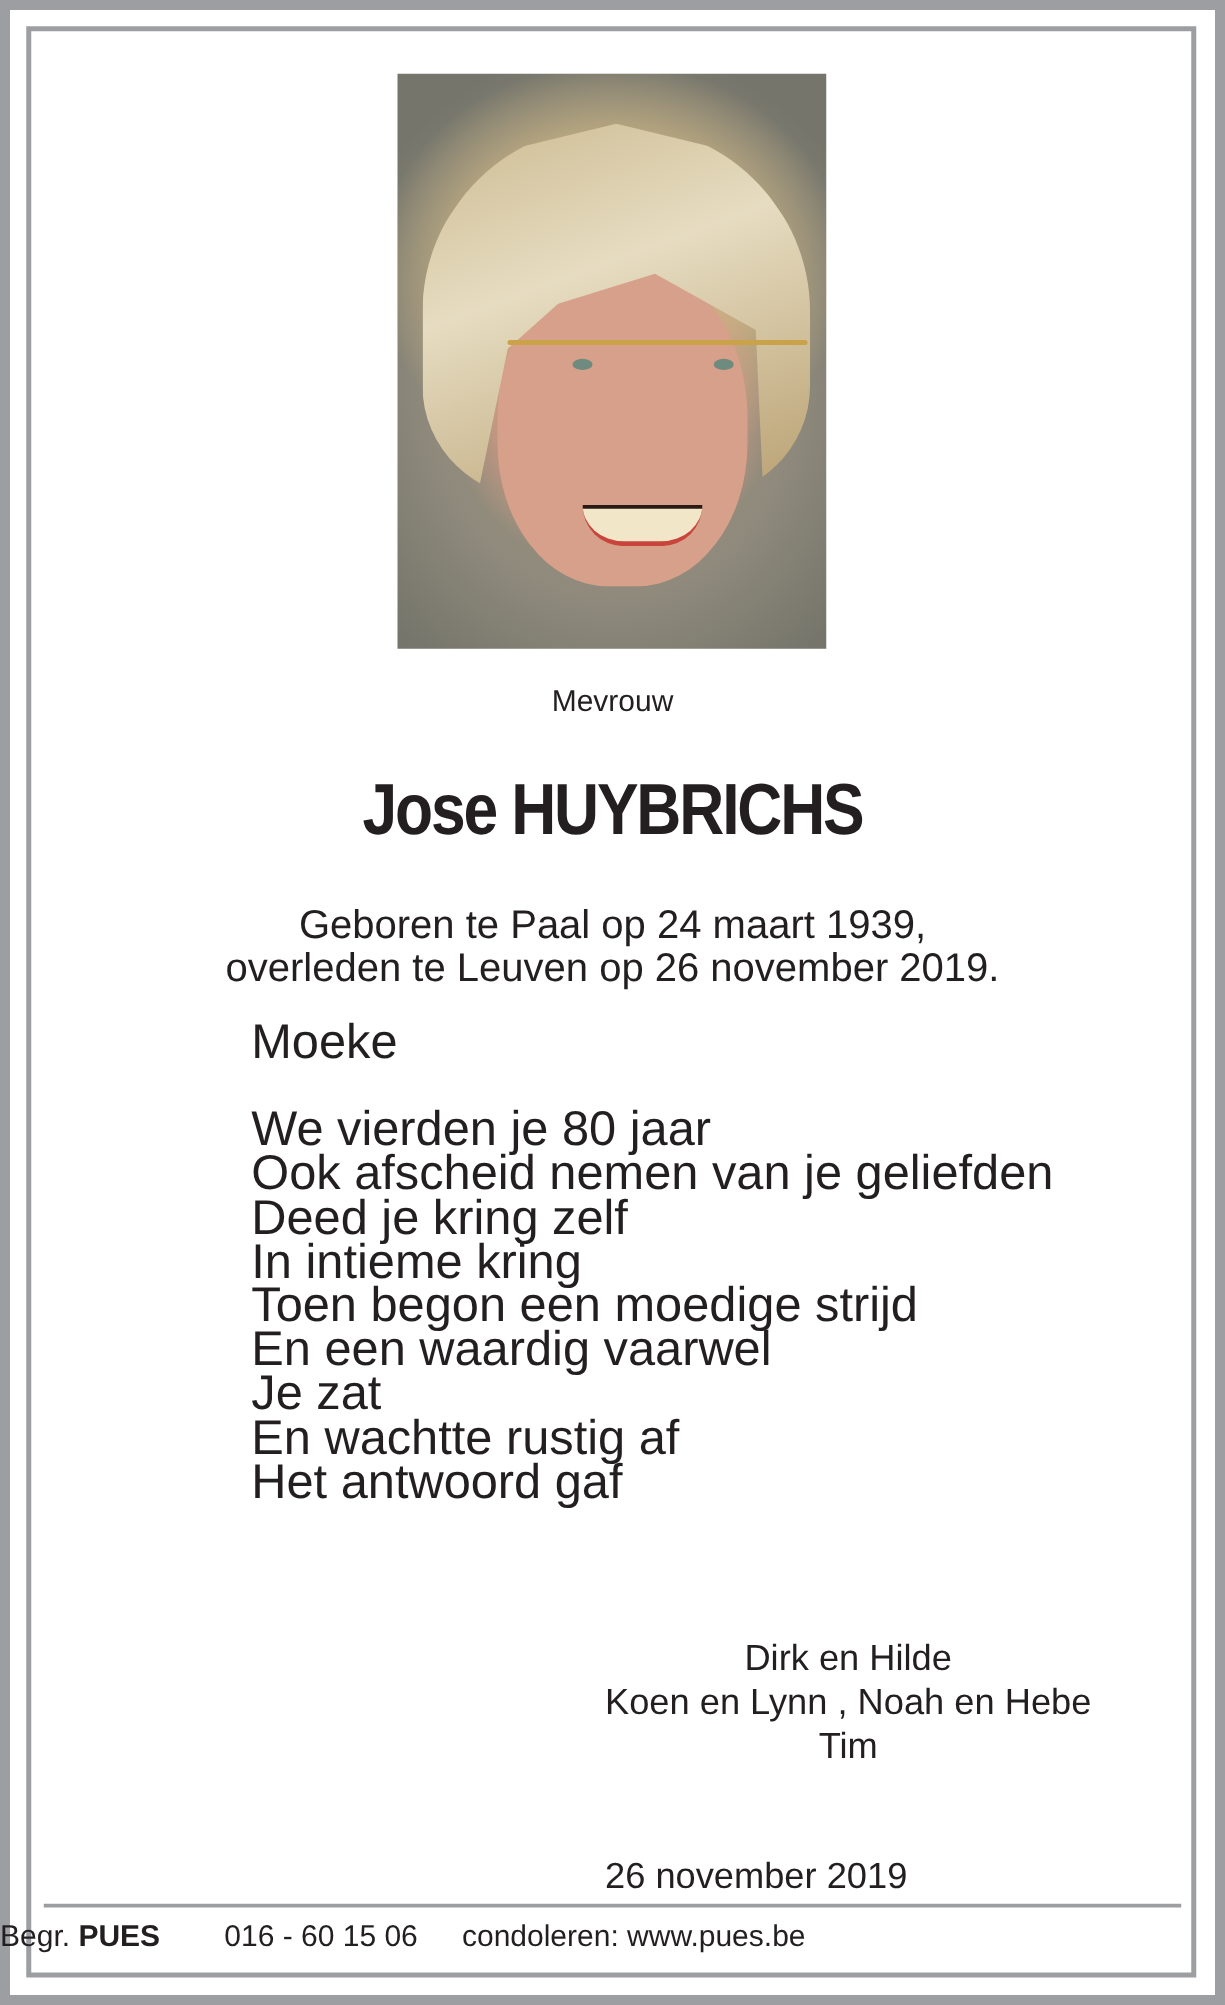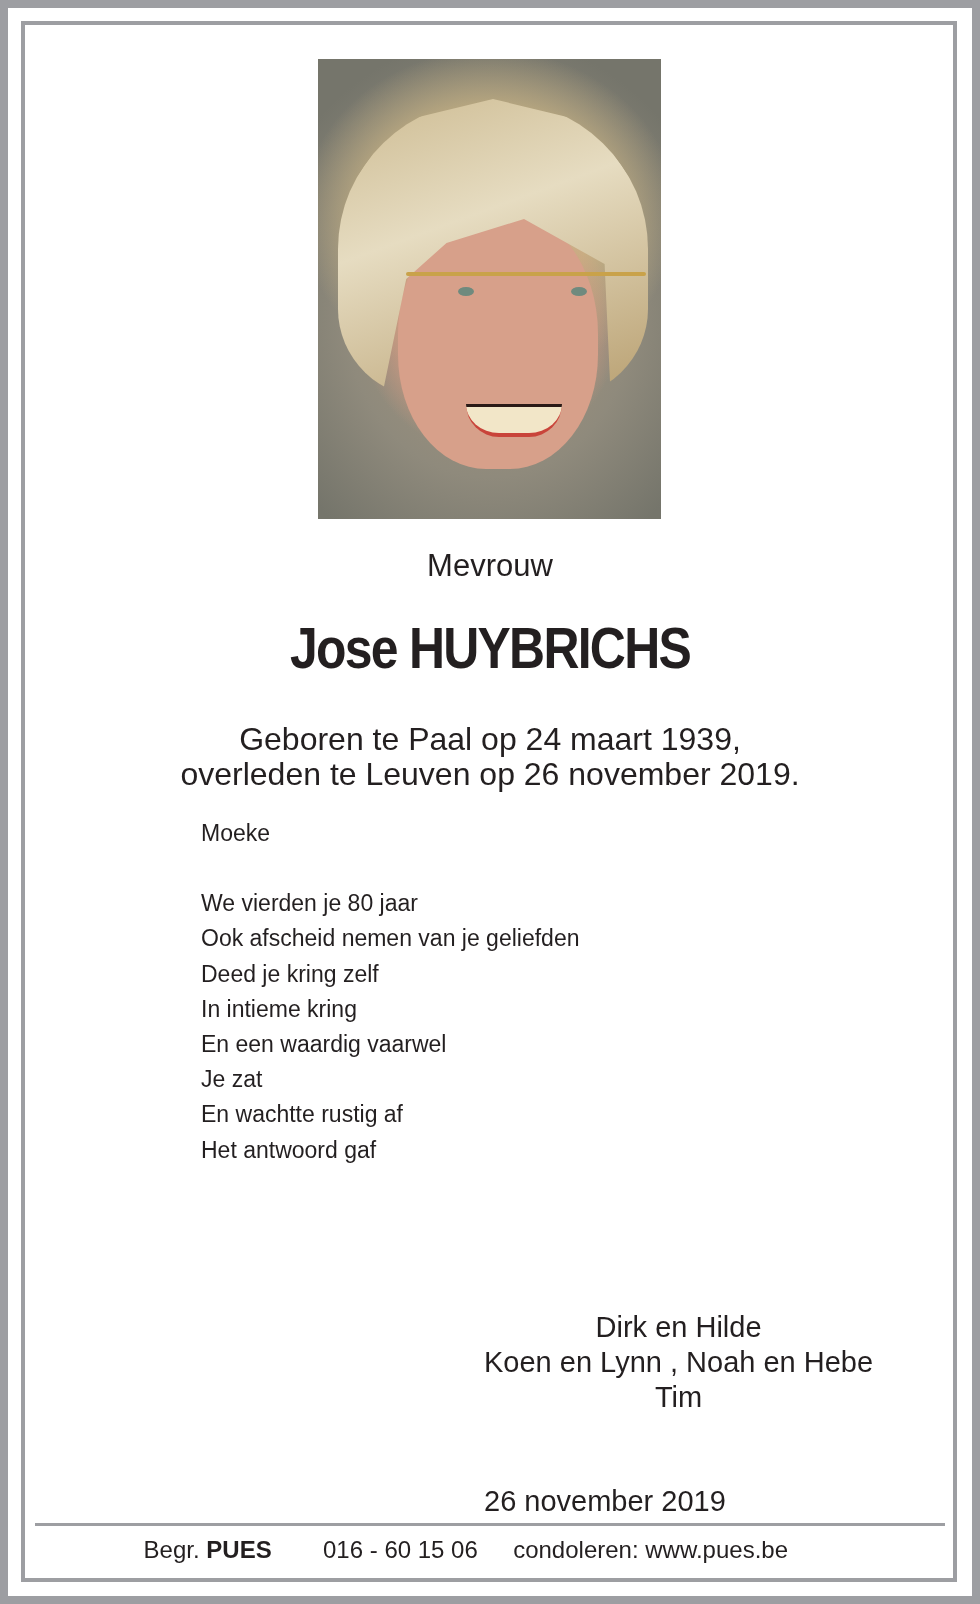--- a/index.html
+++ b/index.html
@@ -21,30 +21,30 @@
                  border-radius: 50% 50% 30% 30%;
                  background: linear-gradient(160deg, #cdbb92 0%, #e6dcc1 40%, #b89f70 100%);
                  clip-path: polygon(0 100%, 0 35%, 18% 8%, 50% 0, 82% 8%, 100% 35%, 100% 100%, 88% 100%, 86% 55%, 60% 40%, 35% 48%, 22% 60%, 14% 100%); }
   .photo .glasses { position: absolute; left: 88px; top: 213px; width: 240px; height: 4px;
                     background: #c9a24a; border-radius: 2px; }
   .photo .smile { position: absolute; left: 148px; top: 345px; width: 96px; height: 26px;
                   border-radius: 0 0 50px 50px; background: #f2e6c8; border-top: 3px solid #2a1a16;
                   border-bottom: 4px solid #c9443a; }
   .photo .eye { position: absolute; top: 228px; width: 16px; height: 9px; border-radius: 50%; background: #6f8a7e; }
   .title { position: absolute; left: 0; width: 980px; text-align: center; }
-  .salutation { top: 548px; font-size: 31px; }
+  .salutation { top: 548px; font-size: 24px; }
   .name { top: 614px; font-size: 58px; font-weight: bold; letter-spacing: -2px;
           transform: scaleX(0.86); transform-origin: center; }
   .dates { top: 722px; font-size: 32px; line-height: 35px; }
-  .poem { position: absolute; left: 201px; top: 816px; font-size: 23px; line-height: 35.2px; }
+  .poem { position: absolute; left: 201px; top: 816px; font-size: 39px; line-height: 35.2px; }
   .poem .gap { height: 35px; }
   .family { position: absolute; left: 484px; top: 1310px; font-size: 29px; line-height: 35.2px; text-align: center; }
   .date-line { position: absolute; left: 484px; top: 1485px; font-size: 29px; }
   .divider { position: absolute; left: 35px; top: 1523px; width: 910px; height: 3px; background: #9d9ea2; }
-  .footer { position: absolute; left: 0; top: 1536px; width: 788px; text-align: right; font-size: 24px;
+  .footer { position: absolute; left: 0; top: 1536px; width: 788px; text-align: left; font-size: 24px;
             word-spacing: 0; }
   .footer span { display: inline-block; }
   .footer .sep { width: 38px; }
   .footer .sep2 { width: 22px; }
   .footer b { font-weight: bold; }
 </style>
 </head>
 <body>
 
 <div class="outer-frame"></div>
@@ -67,20 +67,21 @@
   <div>overleden te Leuven op 26 november 2019.</div>
 </div>
 
 <div class="poem">
   <div>Moeke</div>
   <div class="gap"></div>
   <div>We vierden je 80 jaar</div>
   <div>Ook afscheid nemen van je geliefden</div>
   <div>Deed je kring zelf</div>
   <div>In intieme kring</div>
+  <div>Toen begon een moedige strijd</div>
   <div>En een waardig vaarwel</div>
   <div>Je zat</div>
   <div>En wachtte rustig af</div>
   <div>Het antwoord gaf</div>
 </div>
 
 <div class="family">
   <div>Dirk en Hilde</div>
   <div>Koen en Lynn , Noah en Hebe</div>
   <div>Tim</div>

